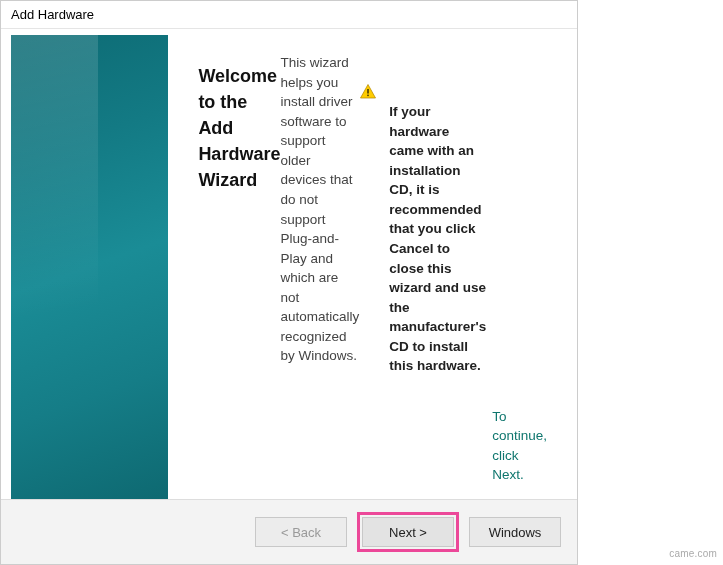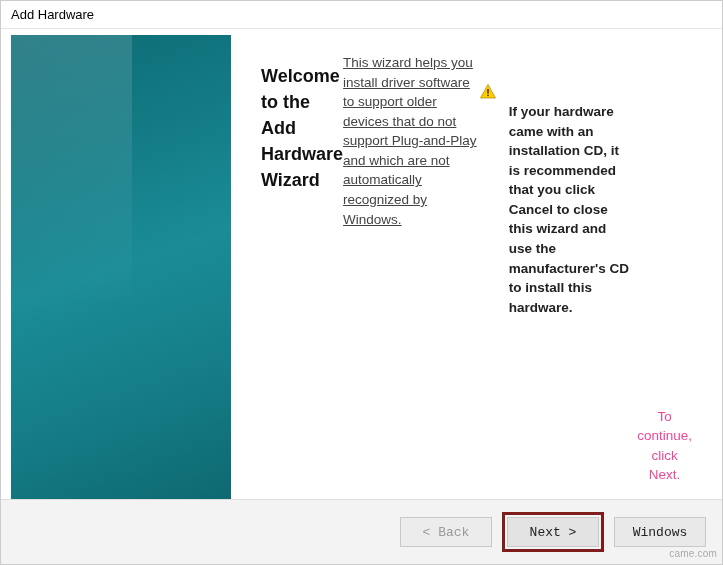--- a/index.html
+++ b/index.html
@@ -4,21 +4,21 @@
   <style>
     * { margin: 0; padding: 0; box-sizing: border-box; }
     body {
       font-family: "Segoe UI", Tahoma, sans-serif;
       background: #fff;
       width: 723px;
       height: 565px;
       overflow: hidden;
     }
     .window {
-      width: 723px;
+      width: 578px;
       height: 565px;
       border: 1px solid #ccc;
       display: flex;
       flex-direction: column;
       background: #fff;
     }
     .titlebar {
       padding: 6px 10px 6px 10px;
       font-size: 13px;
       color: #000;
@@ -55,21 +55,20 @@
     .heading {
       font-size: 18px;
       font-weight: 700;
       color: #111;
       margin-top: 10px;
       margin-bottom: 38px;
     }
     .para {
       margin-bottom: 20px;
       color: #444;
-      text-decoration: underline;
     }
     .warn-box {
       display: flex;
       gap: 12px;
       margin-top: 28px;
       padding-right: 6px;
     }
     .warn-icon {
       width: 18px;
       height: 18px;
@@ -80,50 +79,49 @@
       font-weight: 700;
       color: #222;
       font-size: 13.5px;
       line-height: 1.45;
       margin-top: 21px;
     }
     .continue-line {
       margin-top: auto;
       padding-top: 30px;
       padding-bottom: 4px;
-      color: #ec4899;
-      text-align: center;
+      color: #0f766e;
     }
     .footer {
       border-top: 1px solid #ddd;
       background: #f3f3f3;
       padding: 12px 16px;
       display: flex;
       justify-content: flex-end;
       gap: 10px;
       align-items: center;
     }
     .btn {
       min-width: 92px;
       height: 30px;
       font-size: 13px;
-      font-family: Liberation Mono, monospace;
+      font-family: Liberation Sans, sans-serif;
       background: #e9e9e9;
       border: 1px solid #c8c8c8;
       color: #222;
       cursor: pointer;
       padding: 0 12px;
     }
     .btn:disabled {
       color: #9a9a9a;
       background: #ececec;
       cursor: default;
     }
     .btn-highlight-wrap {
-      border: 3px solid #7f1d1d;
+      border: 3px solid #ec4899;
       padding: 2px;
       display: inline-flex;
     }
     .btn-highlight-wrap .btn {
       background: #e3e3e3;
     }
     .watermark {
       position: absolute;
       right: 6px;
       bottom: 6px;

